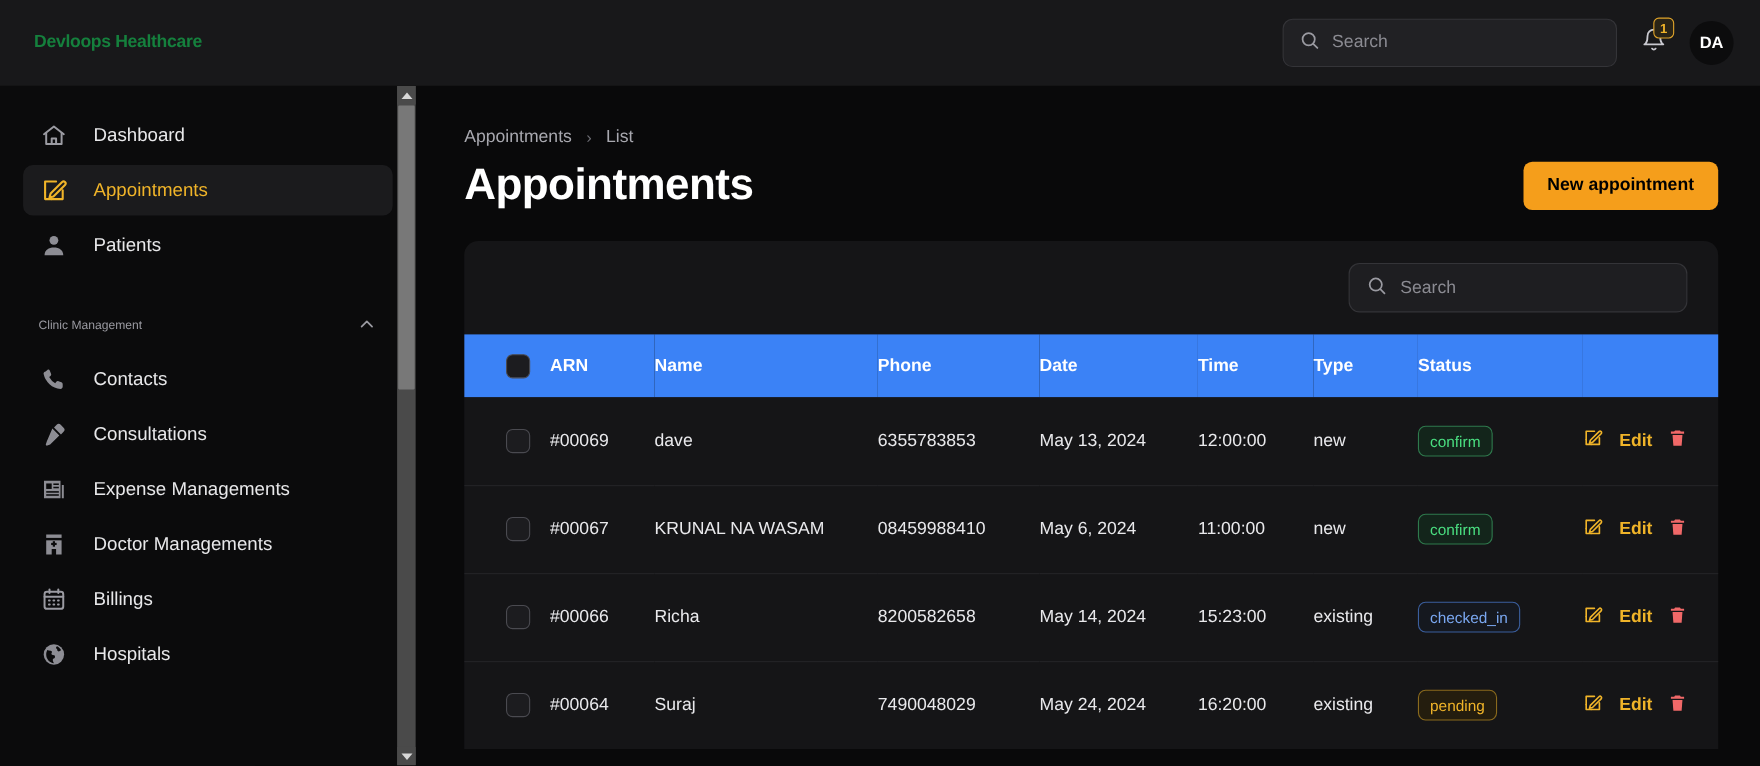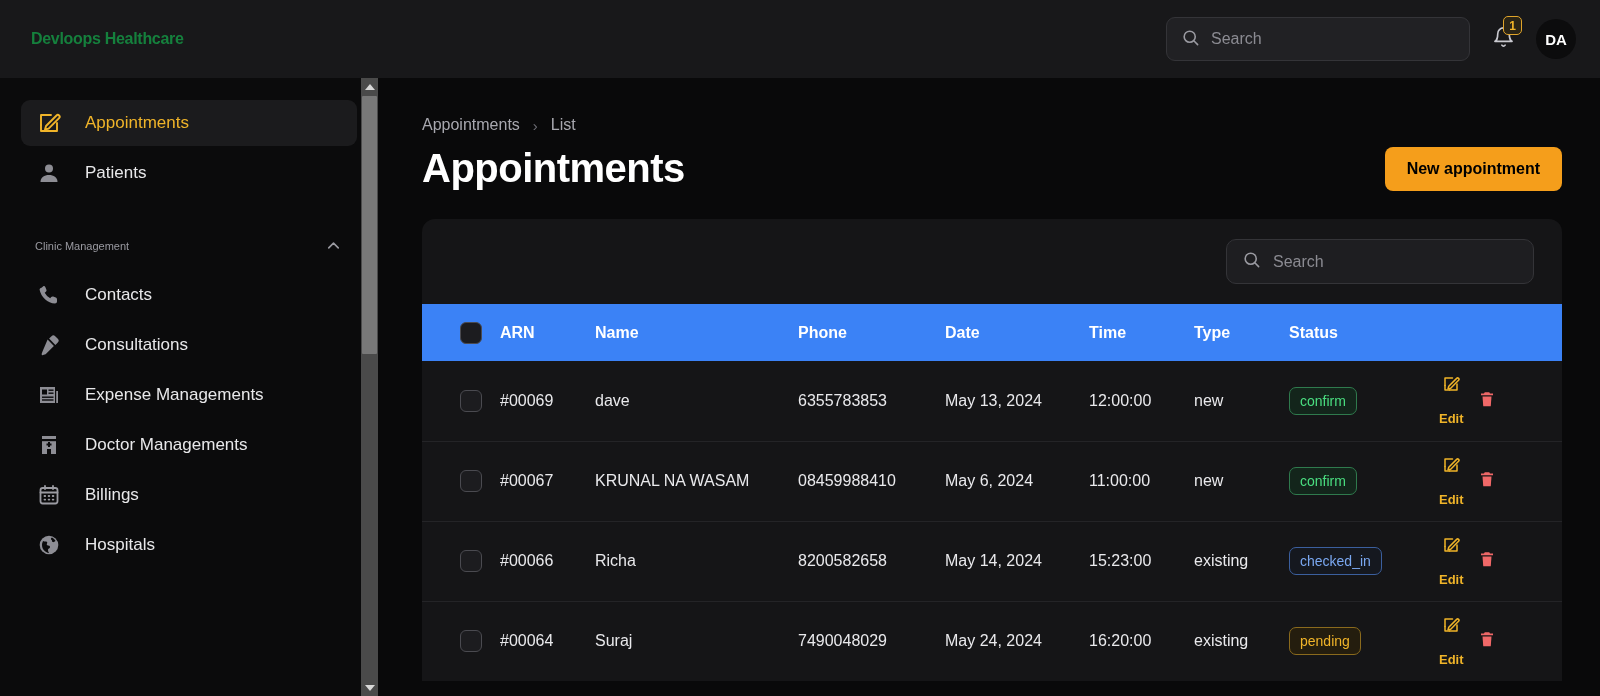--- a/index.html
+++ b/index.html
@@ -165,21 +165,21 @@
     display: inline-block; font-size: 14px; border-radius: 7px;
     padding: 6px 10px; line-height: 1; white-space: nowrap;
   }
   .badge.confirm    { color: #4ade80; border: 1px solid #2f7a4d; background: #13251b; }
   .badge.checked_in { color: #7aa7f0; border: 1px solid #3b5f9e; background: #16203057; }
   .badge.pending    { color: #f0b429; border: 1px solid #8a6a1d; background: #241d0e; text-align: center; }
 
   .actions { display: flex; align-items: center; gap: 14px; }
   .edit-link {
     display: flex; align-items: center; gap: 15px;
-    color: #f0b429; font-size: 13px; font-weight: bold; cursor: pointer; flex-direction: column;
+    color: #f0b429; font-size: 16px; font-weight: bold; cursor: pointer;
   }
   .trash { cursor: pointer; display: flex; align-items: center; }
 </style>
 </head>
 <body>
 
 <div class="app">
 
   <div class="topbar">
     <div class="brand">Devloops Healthcare</div>
@@ -207,20 +207,30 @@
       </div>
 
       <div class="avatar">DA</div>
     </div>
   </div>
 
   <div class="body-row">
 
     <div class="sidebar">
 
+      <div class="nav-item">
+        <span class="ico">
+          <svg width="24" height="24" viewBox="0 0 24 24" fill="none" stroke-width="1.8" stroke-linecap="round" stroke-linejoin="round">
+            <path d="M3 11l9-7 9 7"></path>
+              <path d="M5 10v10h14V10"></path>
+              <path d="M10 20v-5h4v5"></path>
+          </svg>
+        </span>
+        <span>Dashboard</span>
+      </div>
 
       <div class="nav-item active">
         <span class="ico">
           <svg width="24" height="24" viewBox="0 0 24 24" fill="none" stroke-width="1.9" stroke-linecap="round" stroke-linejoin="round">
             <path d="M4 14v6h6"></path>
               <path d="M4 14V4h10"></path>
               <path d="M20 12v8H10"></path>
             <path d="M9 15L19.5 4.5a1.8 1.8 0 0 1 2.6 2.6L11.6 17.6 8 18.5z"></path>
           </svg>
         </span>

